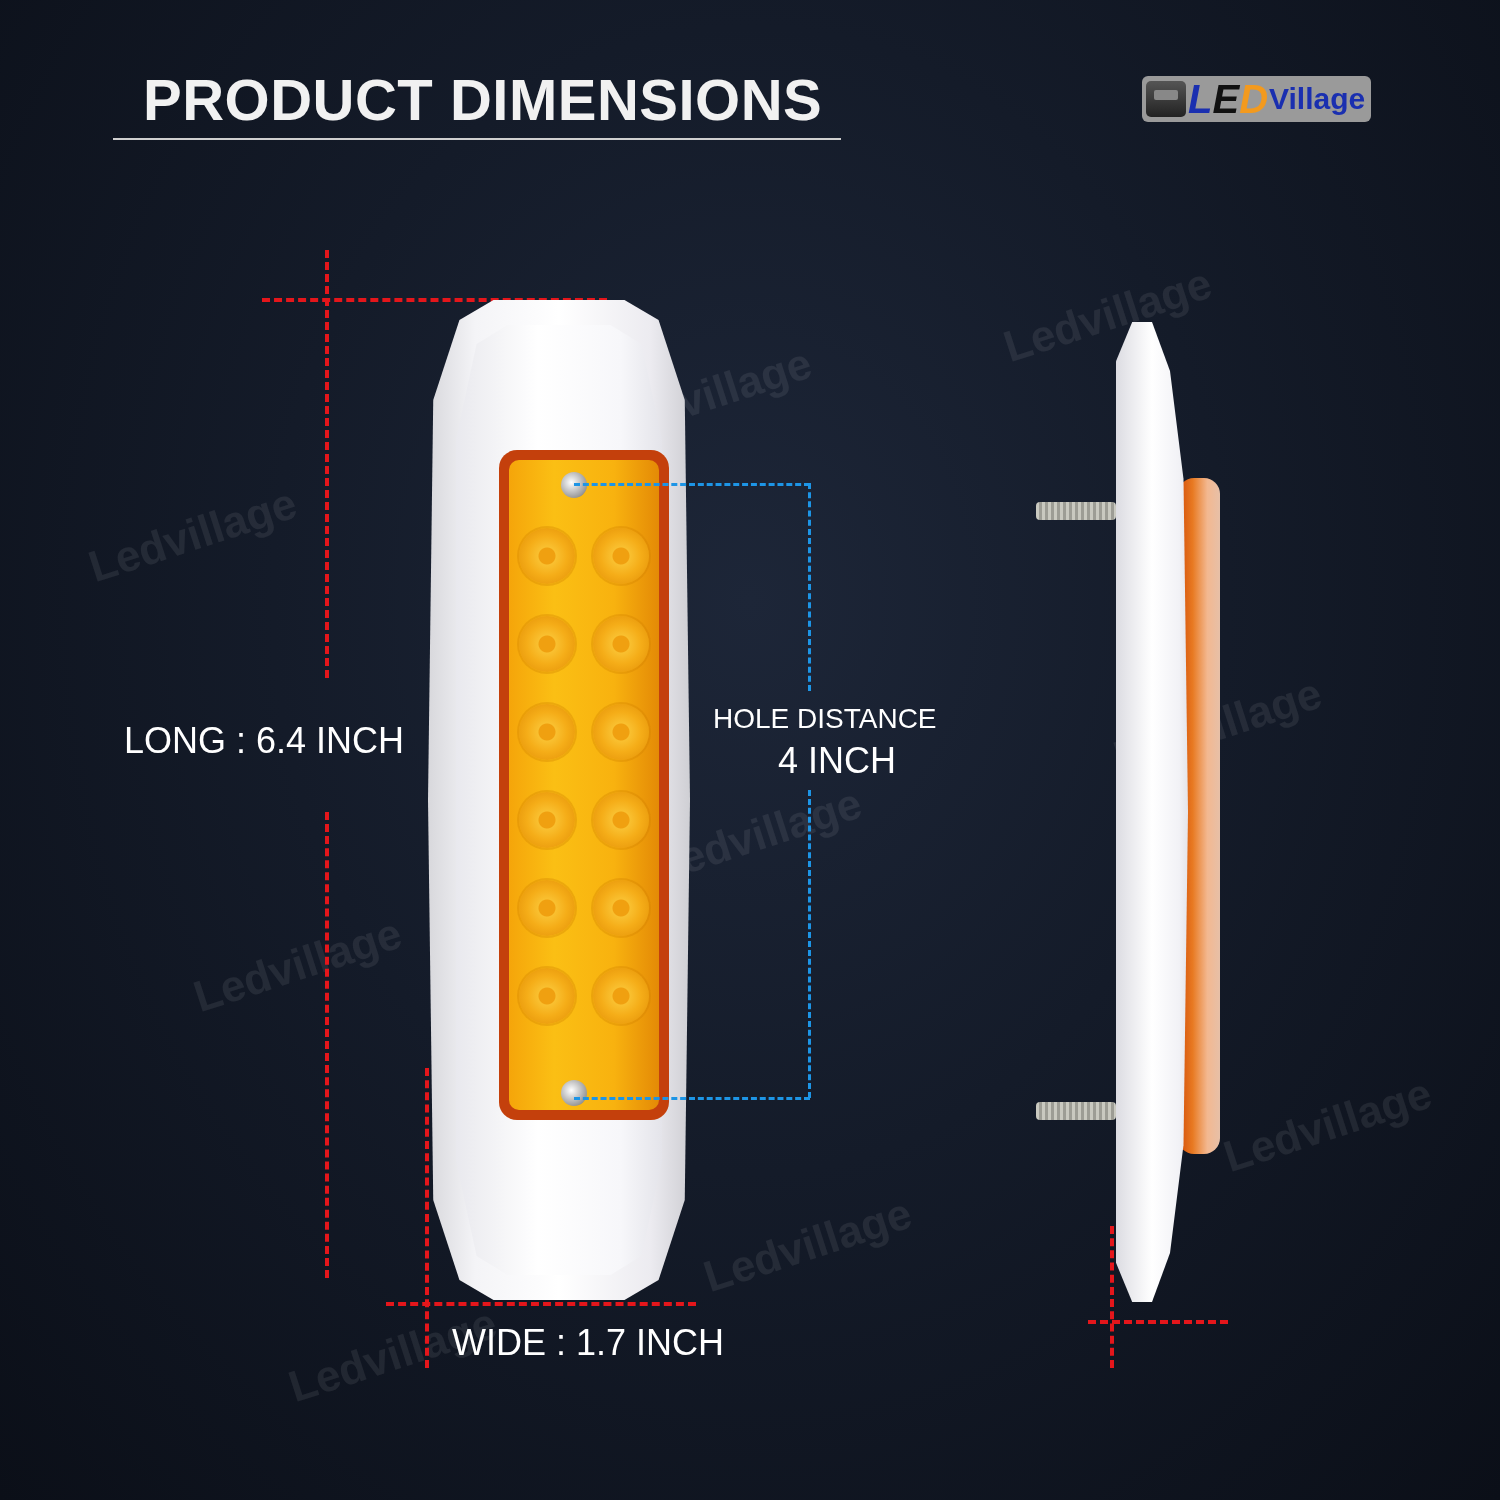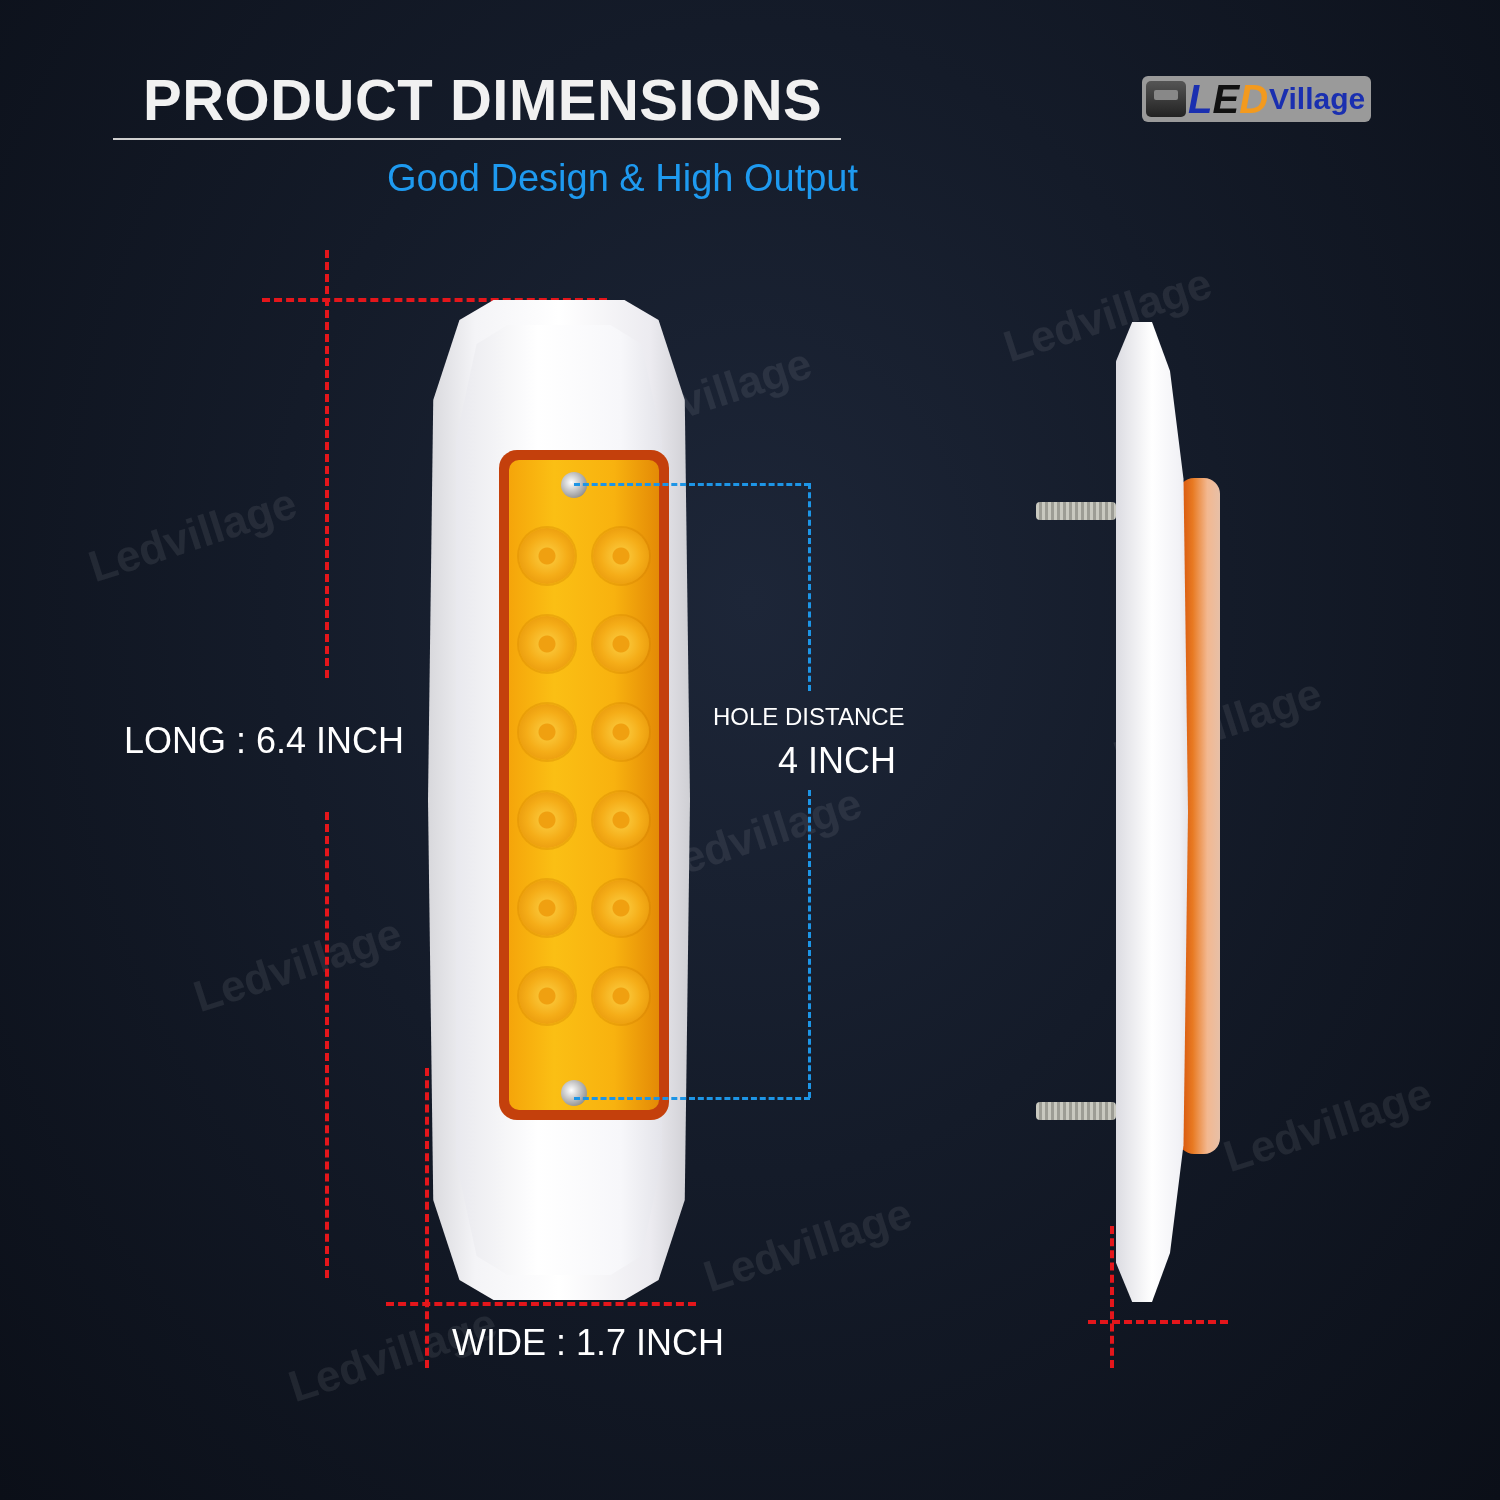--- a/index.html
+++ b/index.html
@@ -63,21 +63,20 @@
   <div class="watermark" style="left:85px;top:510px;">Ledvillage</div>
   <div class="watermark" style="left:1110px;top:700px;">Ledvillage</div>
   <div class="watermark" style="left:650px;top:810px;">Ledvillage</div>
   <div class="watermark" style="left:190px;top:940px;">Ledvillage</div>
   <div class="watermark" style="left:1220px;top:1100px;">Ledvillage</div>
   <div class="watermark" style="left:700px;top:1220px;">Ledvillage</div>
   <div class="watermark" style="left:285px;top:1330px;">Ledvillage</div>
 
   <div class="title">PRODUCT DIMENSIONS</div>
   <div class="title-rule"></div>
-  <div class="subtitle">Good Design &amp; High Output</div>
 
   <div class="logo">
     <div class="truck"></div>
     <span class="L">L</span>
     <span class="E">E</span>
     <span class="D">D</span>
     <span class="V">Village</span>
   </div>
 
   <div class="dash-red-v" style="left:325px;top:250px;height:428px;"></div>
@@ -107,21 +106,21 @@
       <div class="led" style="left:84px;top:508px;"></div>
     </div>
   </div>
   <div class="screw" style="left:561px;top:472px;"></div>
   <div class="screw" style="left:561px;top:1080px;"></div>
 
   <div class="dash-blue-h" style="left:574px;top:483px;width:236px;"></div>
   <div class="dash-blue-h" style="left:574px;top:1097px;width:236px;"></div>
   <div class="dash-blue-v" style="left:808px;top:483px;height:208px;"></div>
   <div class="dash-blue-v" style="left:808px;top:790px;height:308px;"></div>
-  <div class="label" style="left:713px;top:703px;font-size:24px;">HOLE DISTANCE</div>
+  <div class="label" style="left:713px;top:703px;font-size:28px;">HOLE DISTANCE</div>
   <div class="label" style="left:778px;top:740px;font-size:36px;">4 INCH</div>
 
   <div class="stud" style="top:502px;"></div>
   <div class="stud" style="top:1102px;"></div>
   <div class="side-lens"></div>
   <div class="side-body"></div>
 
   <div class="dash-red-h" style="left:1088px;top:1320px;width:140px;"></div>
   <div class="dash-red-v" style="left:1110px;top:1226px;height:142px;"></div>
 

